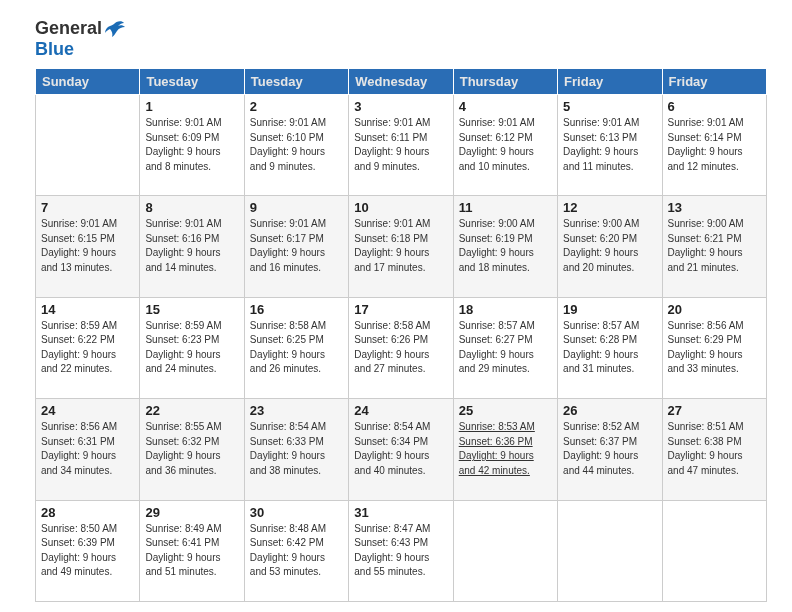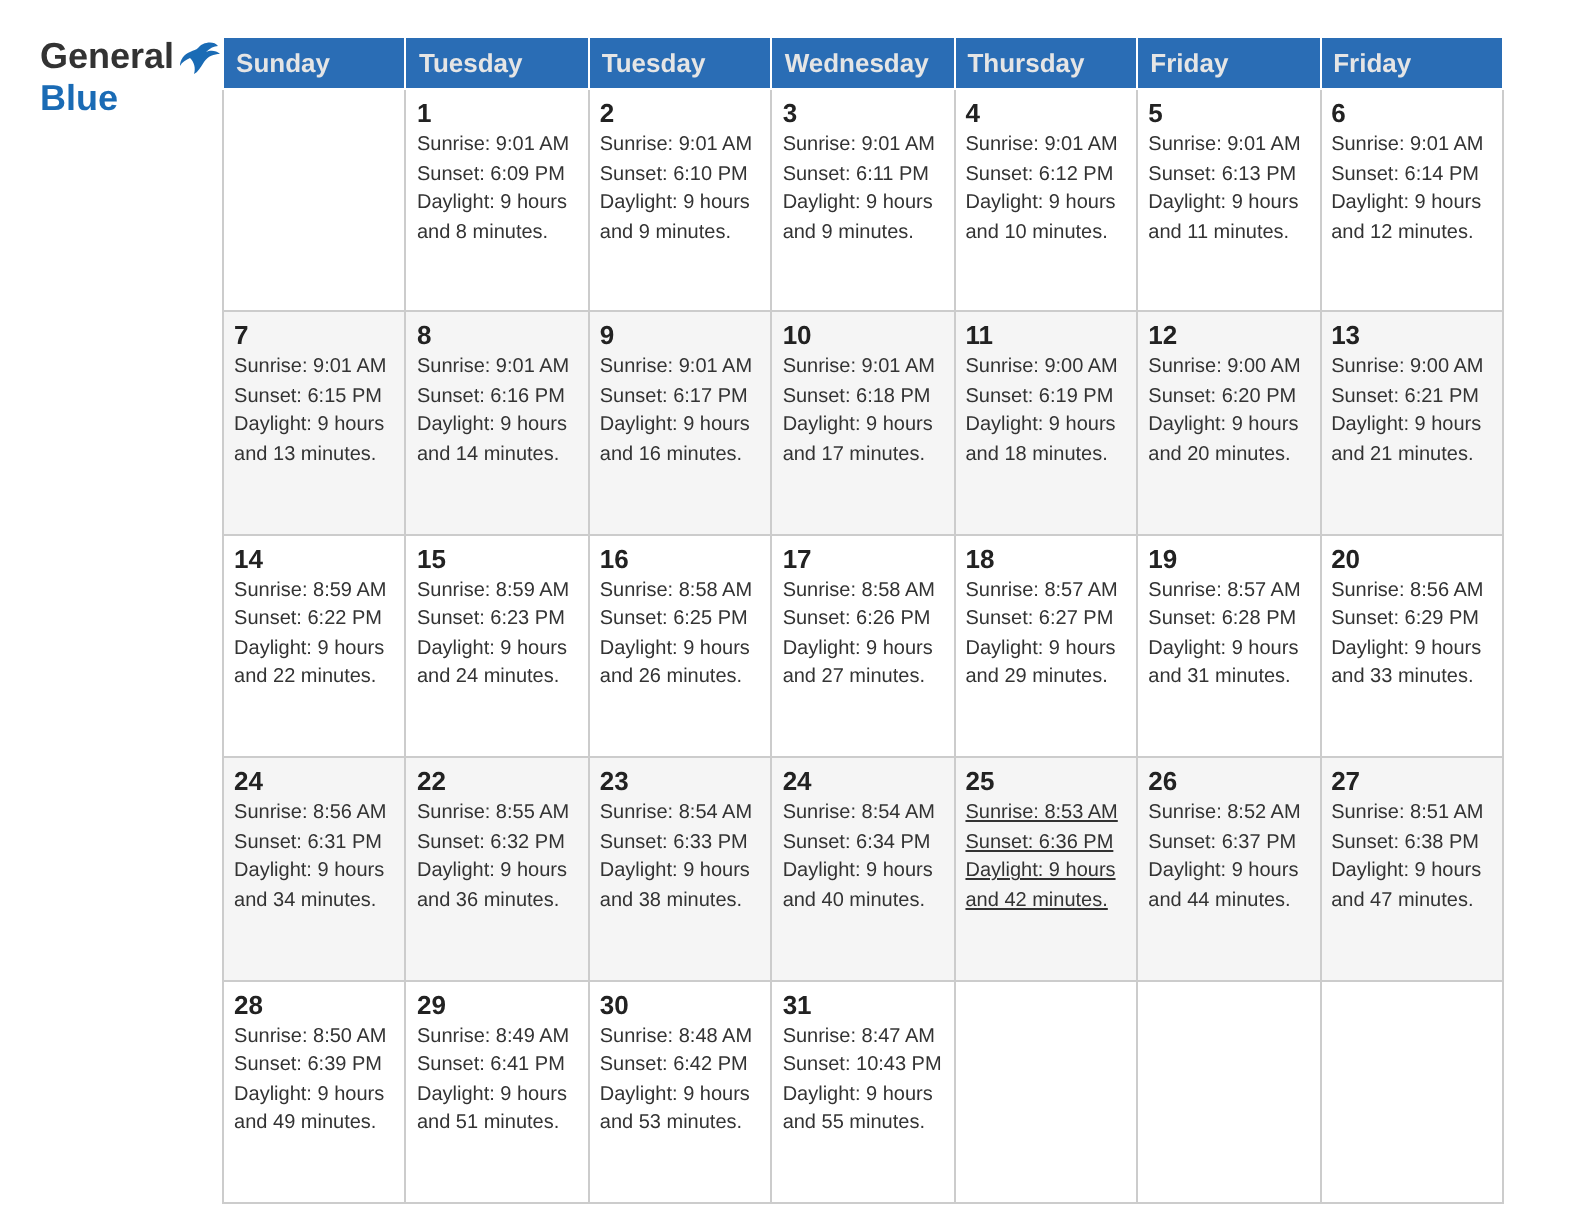--- a/index.html
+++ b/index.html
@@ -8,20 +8,22 @@
       height: 612px;
       font-family: Arial, sans-serif;
       background: #fff;
       overflow: hidden;
     }
     .page {
       width: 772px;
       height: 612px;
       padding: 18px 20px 10px 20px;
       display: flex;
+      flex-direction: column;
+      margin-left: 15px;
     }
     .header {
       display: flex;
       align-items: flex-start;
       justify-content: space-between;
       margin-bottom: 8px;
     }
     .title-block {
       text-align: right;
     }
@@ -338,21 +340,21 @@
           <td>
             <span class="day-number">30</span>
             <div class="day-info" style="white-space: pre-line;">Sunrise: 8:48 AM
 Sunset: 6:42 PM
 Daylight: 9 hours
 and 53 minutes.</div>
           </td>
           <td>
             <span class="day-number">31</span>
             <div class="day-info" style="white-space: pre-line;">Sunrise: 8:47 AM
-Sunset: 10:43 PM
+Sunset: 6:43 PM
 Daylight: 9 hours
 and 55 minutes.</div>
           </td>
           <td class="empty-cell"></td>
           <td class="empty-cell"></td>
           <td class="empty-cell"></td>
         </tr>
       </tbody>
   </table>
 </div>

